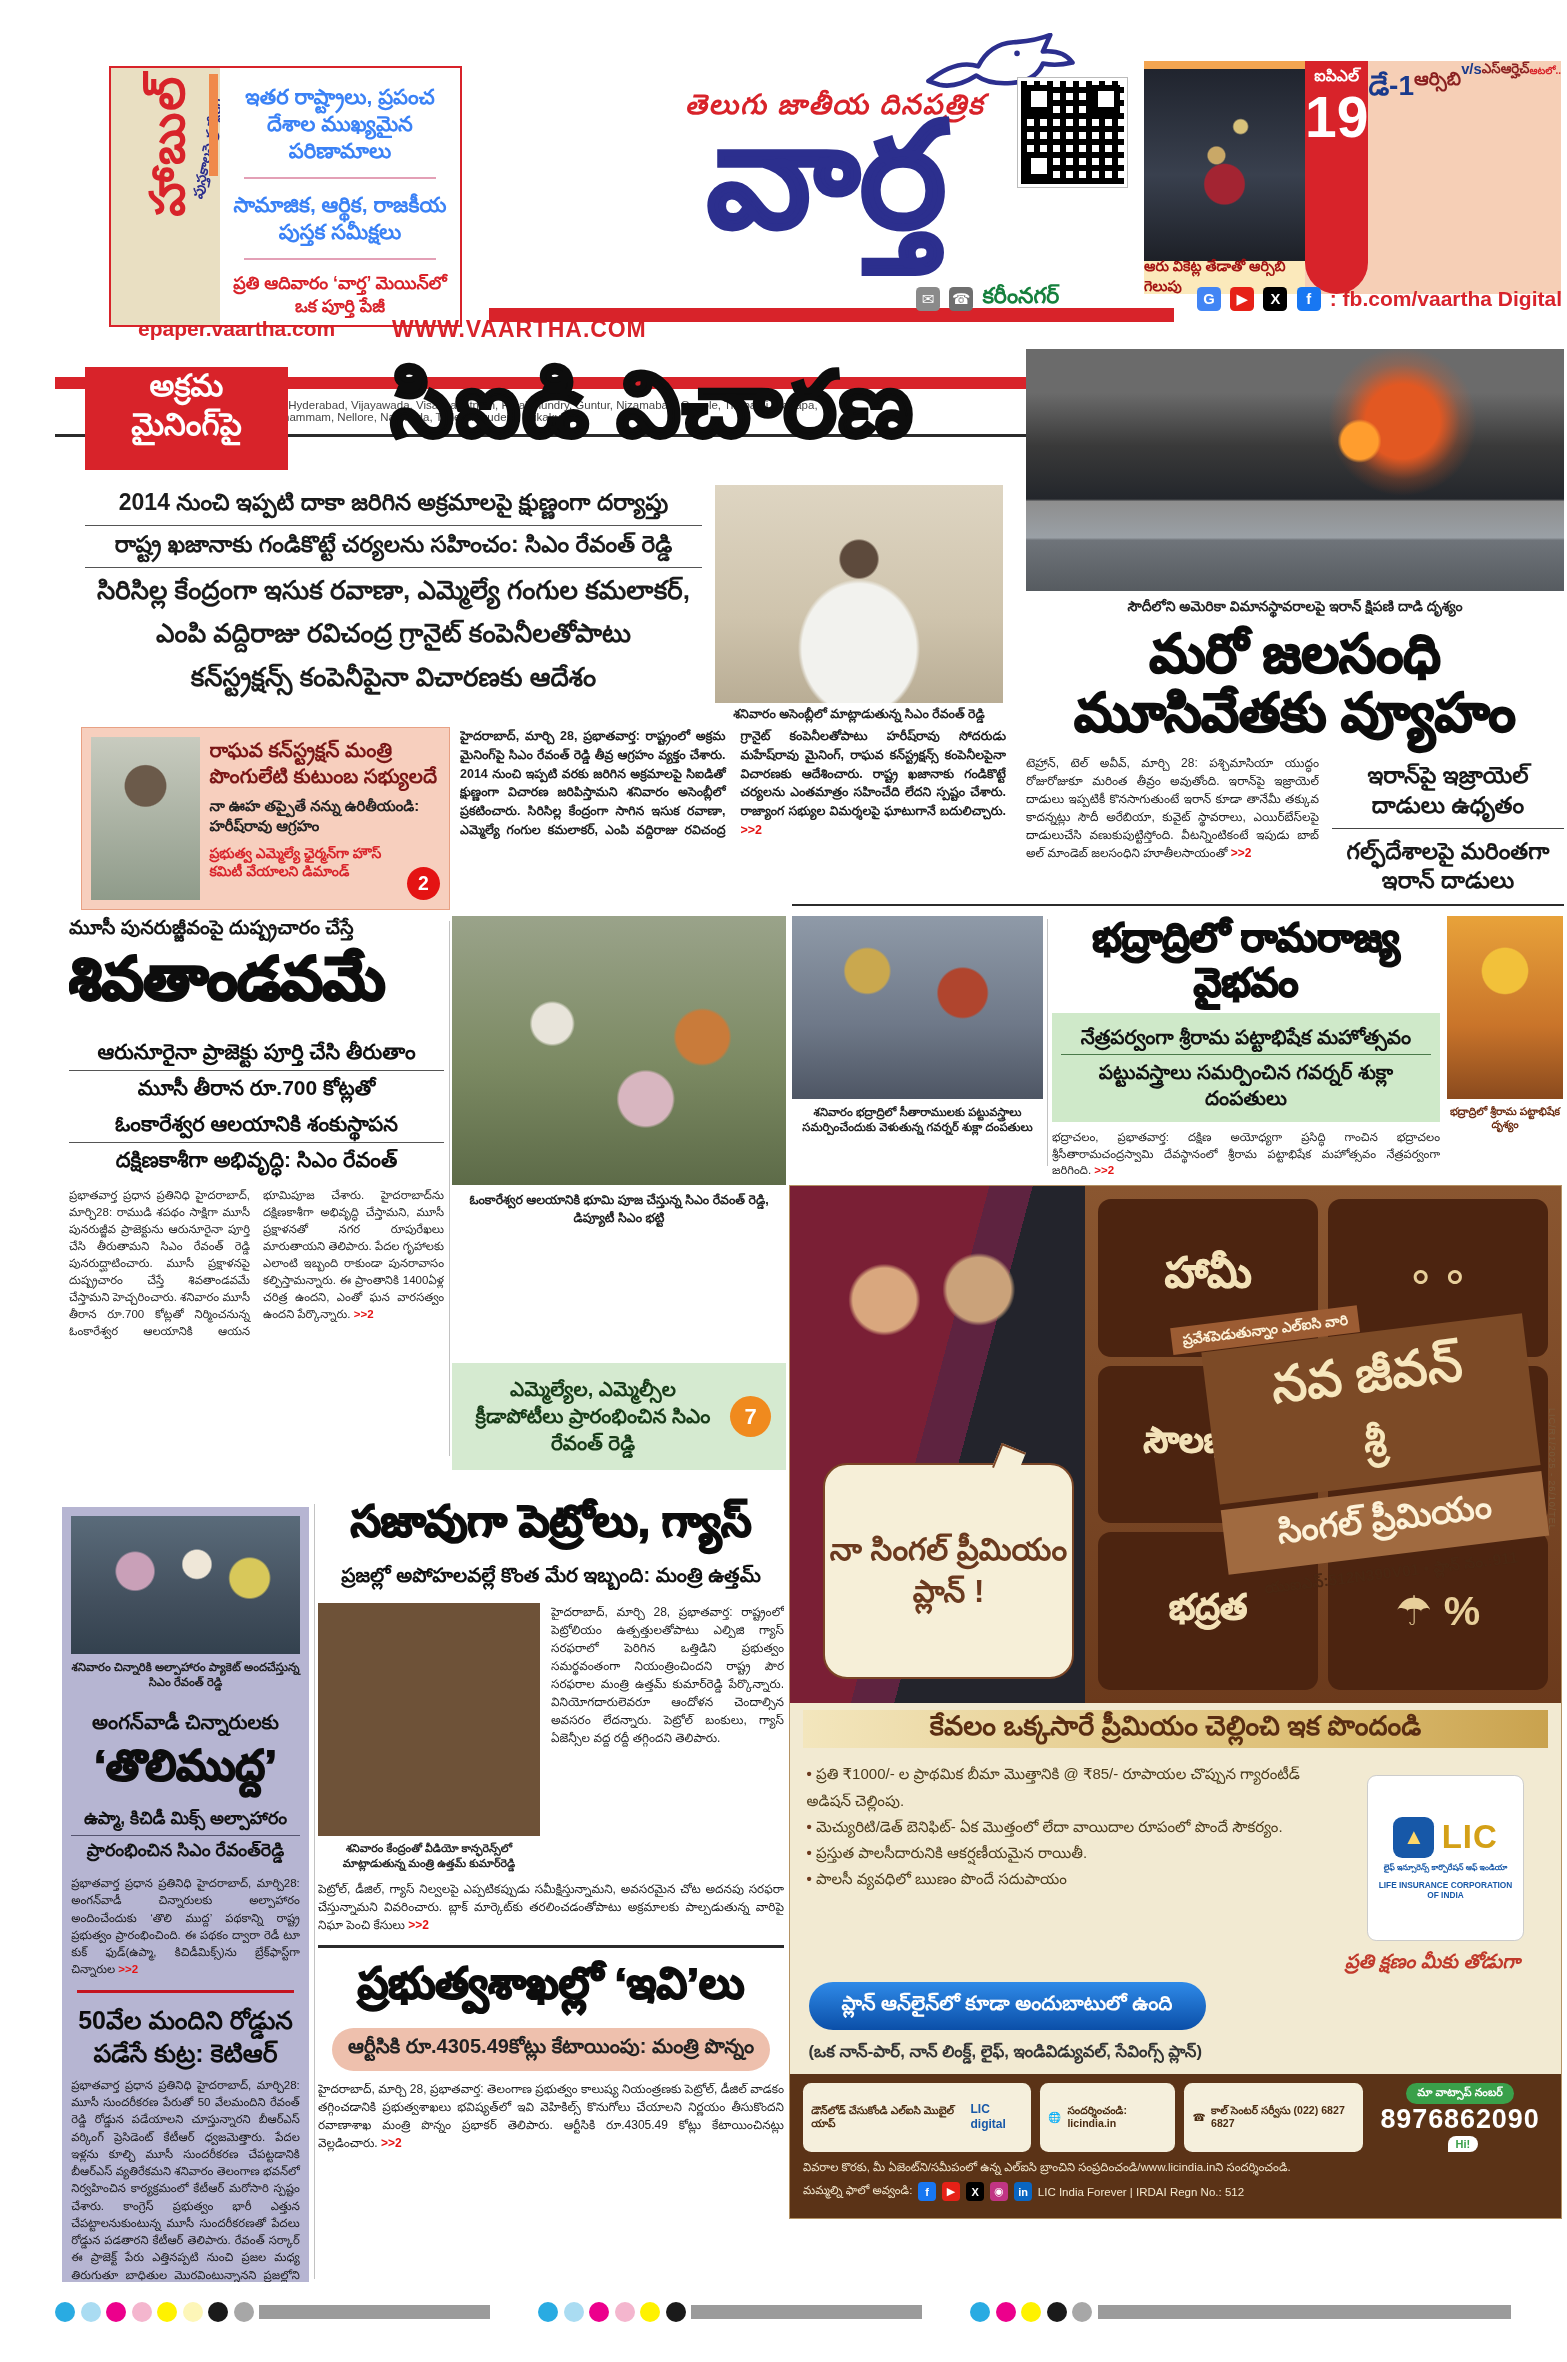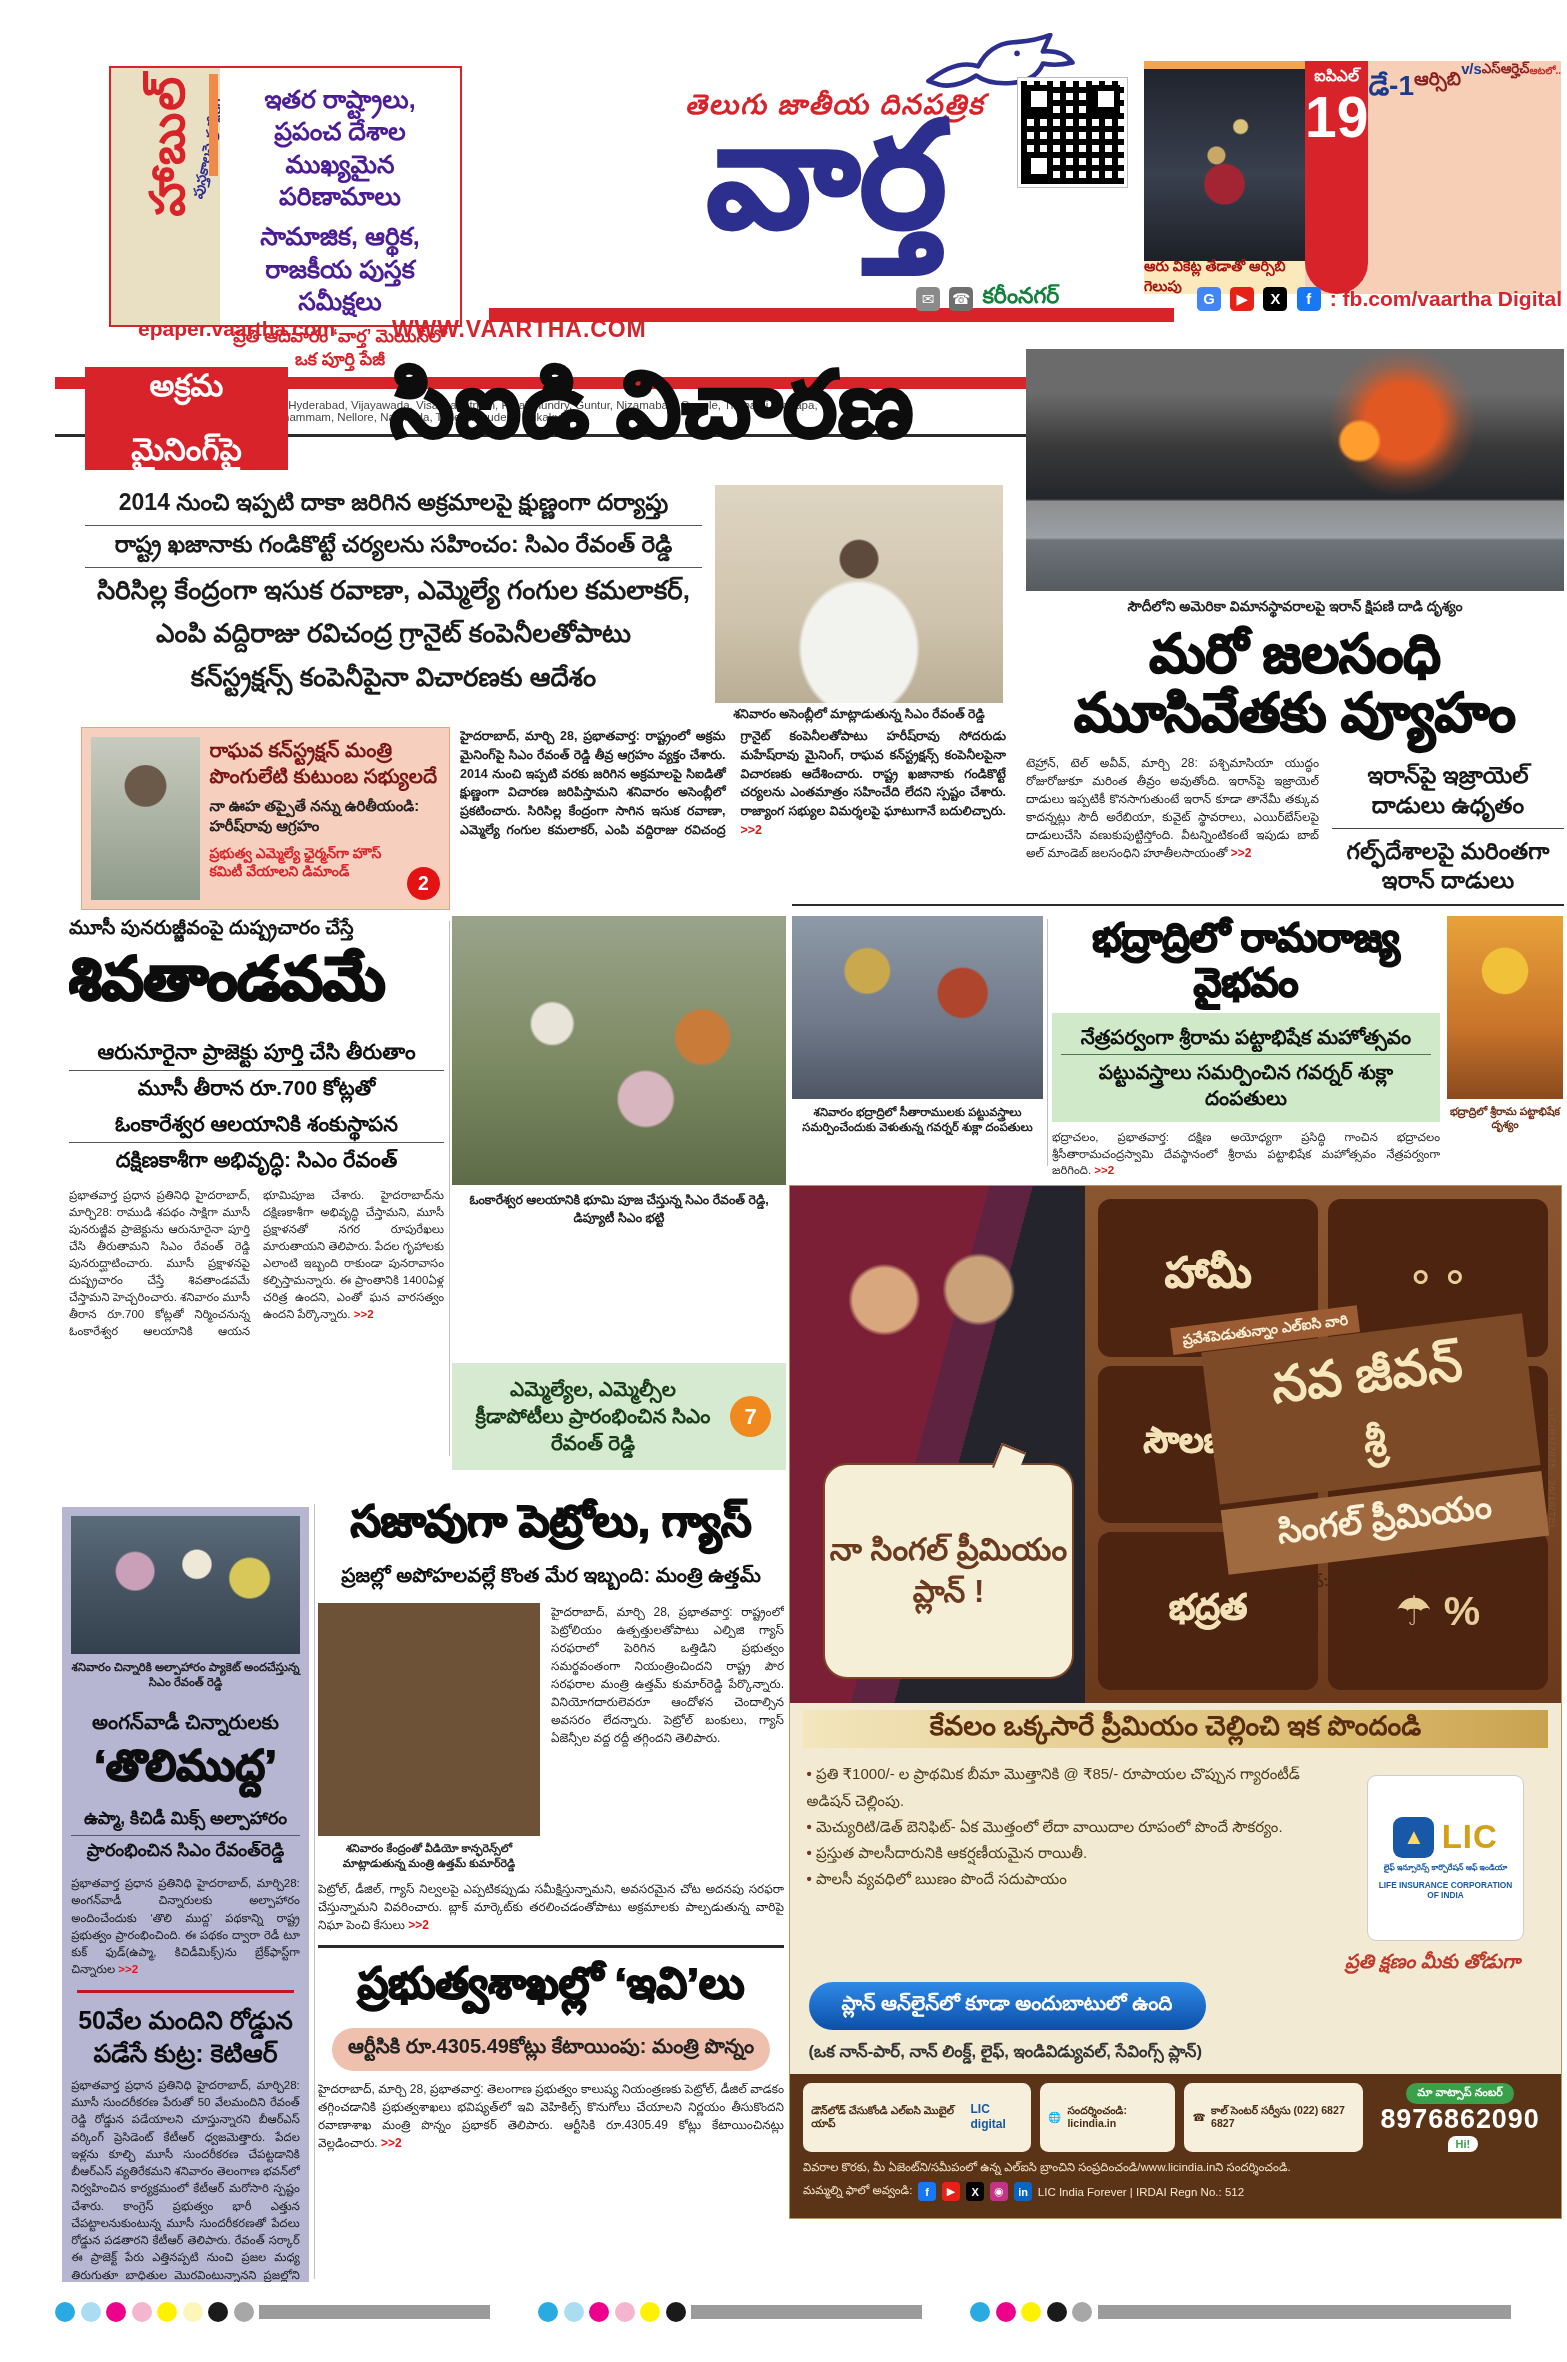--- a/index.html
+++ b/index.html
@@ -14,21 +14,21 @@
   
   .promo{left:109px;top:66px;width:349px;height:257px;border:2.8px solid #d8232a;display:flex;background:#fff;}
   .promo-left{position:relative;width:109px;background:#e9dfc2;overflow:hidden;}
   .promo-vert{position:absolute;left:24px;top:7.4px;writing-mode:vertical-rl;transform:rotate(180deg);
               font-size:48px;font-weight:900;color:#d8232a;letter-spacing:1.8px;}
   .promo-script{position:absolute;left:78px;top:129px;transform:rotate(-78deg);transform-origin:left top;
               font-size:14px;font-style:italic;font-weight:bold;color:#2c2f8e;white-space:nowrap;}
   .promo-orangebar{position:absolute;right:1.8px;top:5.5px;width:9.2px;height:102px;background:#f08a4b;}
   .promo-right{flex:1;padding:14.8px 7.4px 7.4px 7.4px;text-align:center;display:flex;flex-direction:column;justify-content:space-between;}
   .promo-line{font-weight:bold;line-height:1.3;}
-  .promo-line.g{color:#4c1d95;font-size:25px;}
+  .promo-line.g{color:#3b82f6;font-size:21px;}
   .promo-line.r{color:#d8232a;font-size:17.5px;}
   .promo-rule{height:1.8px;background:#e3a0b6;margin:3.7px 16.6px;}
 
   .tagline{left:685px;top:89px;font-size:28px;font-weight:bold;font-style:italic;color:#d8232a;letter-spacing:1.8px;}
   .logo{left:628px;top:96px;width:397px;text-align:center;font-size:146px;line-height:1.1;font-weight:900;
         color:#2c2f8e;-webkit-text-stroke:2.8px #2c2f8e;}
   .logo-bar{left:489px;top:308px;width:685px;height:14px;background:#d8232a;}
   .epaper{left:138px;top:317px;font-size:21px;font-weight:bold;color:#d8232a;}
   .www{left:392px;top:316px;font-size:23px;font-weight:bold;color:#d8232a;letter-spacing:0.9px;}
   .bird{left:921px;top:33px;}
@@ -65,21 +65,21 @@
   .edition{font-size:22px;font-weight:900;color:#15803d;margin-right:auto;}
   .fb-label{font-size:21px;font-weight:900;color:#d8232a;}
 
   .mast-redrule{left:55px;top:377px;width:1456px;height:12px;}
   .publine{left:88px;top:399px;width:748px;font-size:11.5px;color:#444;}
   .dateline{left:831px;top:395px;width:729px;text-align:right;font-size:18.5px;font-weight:900;color:#111;}
   .mast-blackrule{left:55px;top:434px;width:1456px;height:2.8px;}
 
   
   .lead-kicker{left:85px;top:367px;width:203px;height:103px;background:#d8232a;color:#fff;
-               display:flex;flex-direction:column;align-items:center;justify-content:space-between;
+               display:flex;flex-direction:column;align-items:center;justify-content:flex-start;
                font-size:31px;font-weight:900;line-height:1.25;}
   .lead-headline{left:293px;top:356px;width:718px;height:120px;display:flex;align-items:center;justify-content:center;
                font-size:91px;font-weight:900;color:#0d0d0d;-webkit-text-stroke:2.8px #0d0d0d;letter-spacing:0.9px;white-space:nowrap;}
   .lead-deck{left:85px;top:484px;width:617px;text-align:center;}
   .deck1{font-size:23px;font-weight:bold;color:#1c1c1c;padding:4.6px 0;border-bottom:1.8px solid #555;}
   .deck2{font-size:26px;font-weight:bold;color:#1c1c1c;padding:6.5px 0 0;}
   .cm-photo{left:715px;top:485px;width:288px;height:218px;background:
       radial-gradient(circle at 50% 34%,#5d4a3c 0 9%,transparent 10%),
       radial-gradient(ellipse at 50% 75%,#f2f2ee 0 28%,transparent 30%),
       linear-gradient(180deg,#ded5c2,#cfc4ad 60%,#b9ad95);}

